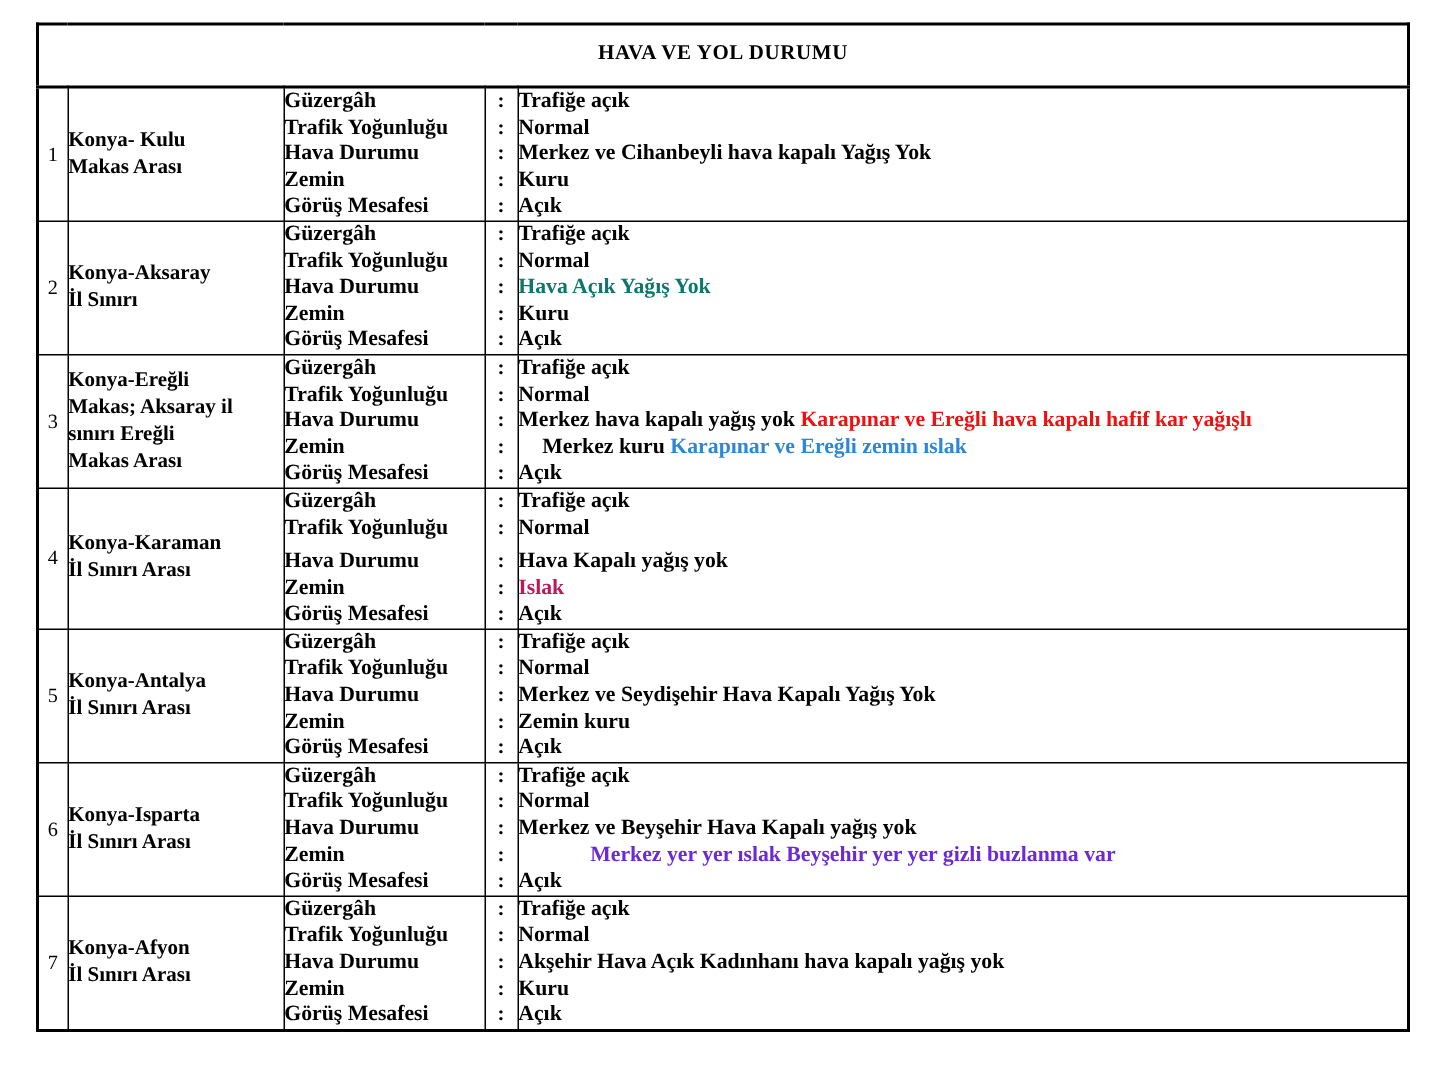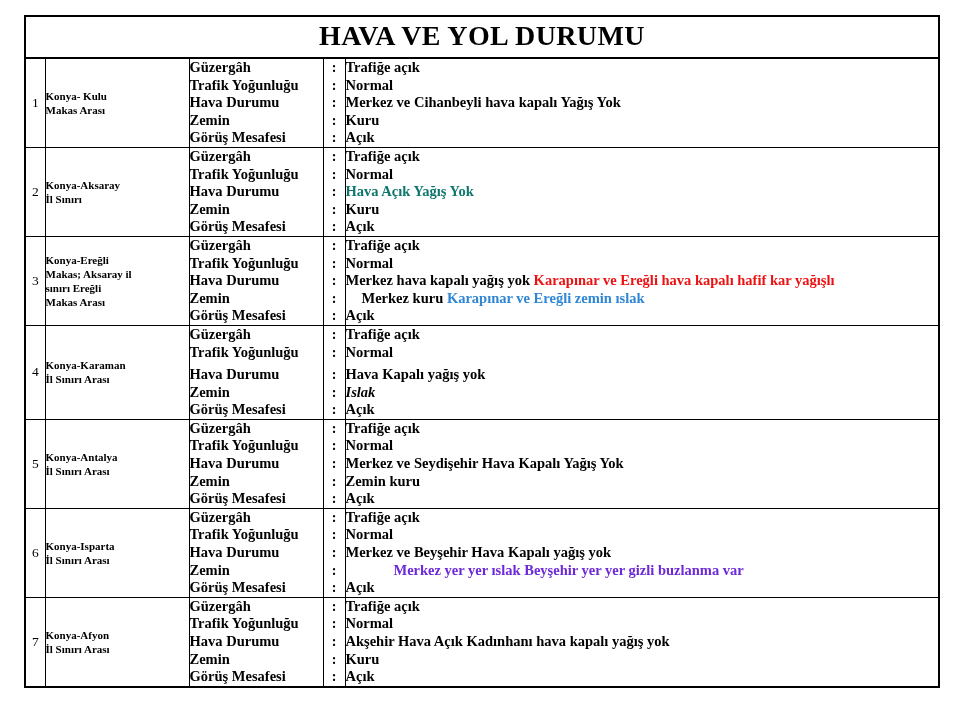--- a/index.html
+++ b/index.html
@@ -37,21 +37,21 @@
   }
 
   
   tr.title-row td {
     border-bottom: 2.5px solid #000;
     text-align: center;
     height: 34px;
     padding: 2px 0 4px 0;
   }
   .title-text {
-    font-size: 28px;
+    font-size: 14px;
     font-weight: bold;
     letter-spacing: 0.4px;
     line-height: 1.1;
   }
 
   
   .col-no     { width: 20px;  }
   .col-route  { width: 144px; }
   .col-label  { width: 134px; }
   .col-colon  { width: 22px;  }
@@ -67,21 +67,21 @@
     text-align: center;
     font-size: 13.5px;
     font-weight: normal;
     border-right: 2.2px solid #000;
   }
   td.cell-route {
     padding: 0 4px 0 9px;
     border-right: 2.2px solid #000;
   }
   .route-text {
-    font-size: 11px;
+    font-size: 14px;
     font-weight: bold;
     line-height: 1.28;
   }
 
   td.cell-label, td.cell-colon, td.cell-value {
     vertical-align: top;
     padding-top: 3px;
     padding-bottom: 3px;
   }
   td.cell-label {
@@ -242,21 +242,21 @@
             <div class="line colon">:</div>
             <div class="line colon">:</div>
             <div class="line colon">:</div>
             <div class="line colon">:</div>
             <div class="line colon">:</div>
           </td>
           <td class="cell-value gap-after-2">
             <div class="line"><span style="color: rgb(0, 0, 0);">Trafiğe açık</span></div>
             <div class="line"><span style="color: rgb(0, 0, 0);">Normal</span></div>
             <div class="line"><span style="color: rgb(0, 0, 0);">Hava Kapalı yağış yok</span></div>
-            <div class="line"><span style="color: #000000; font-style: italic;">Islak</span></div>
+            <div class="line"><span style="color: #be185d;">Islak</span></div>
             <div class="line"><span style="color: rgb(0, 0, 0);">Açık</span></div>
           </td>
         </tr>
         <tr class="data-row">
           <td class="cell-no">5</td>
           <td class="cell-route">
             <div class="route-text">
               <div>Konya-Antalya</div>
               <div>İl Sınırı Arası</div>
             </div>

